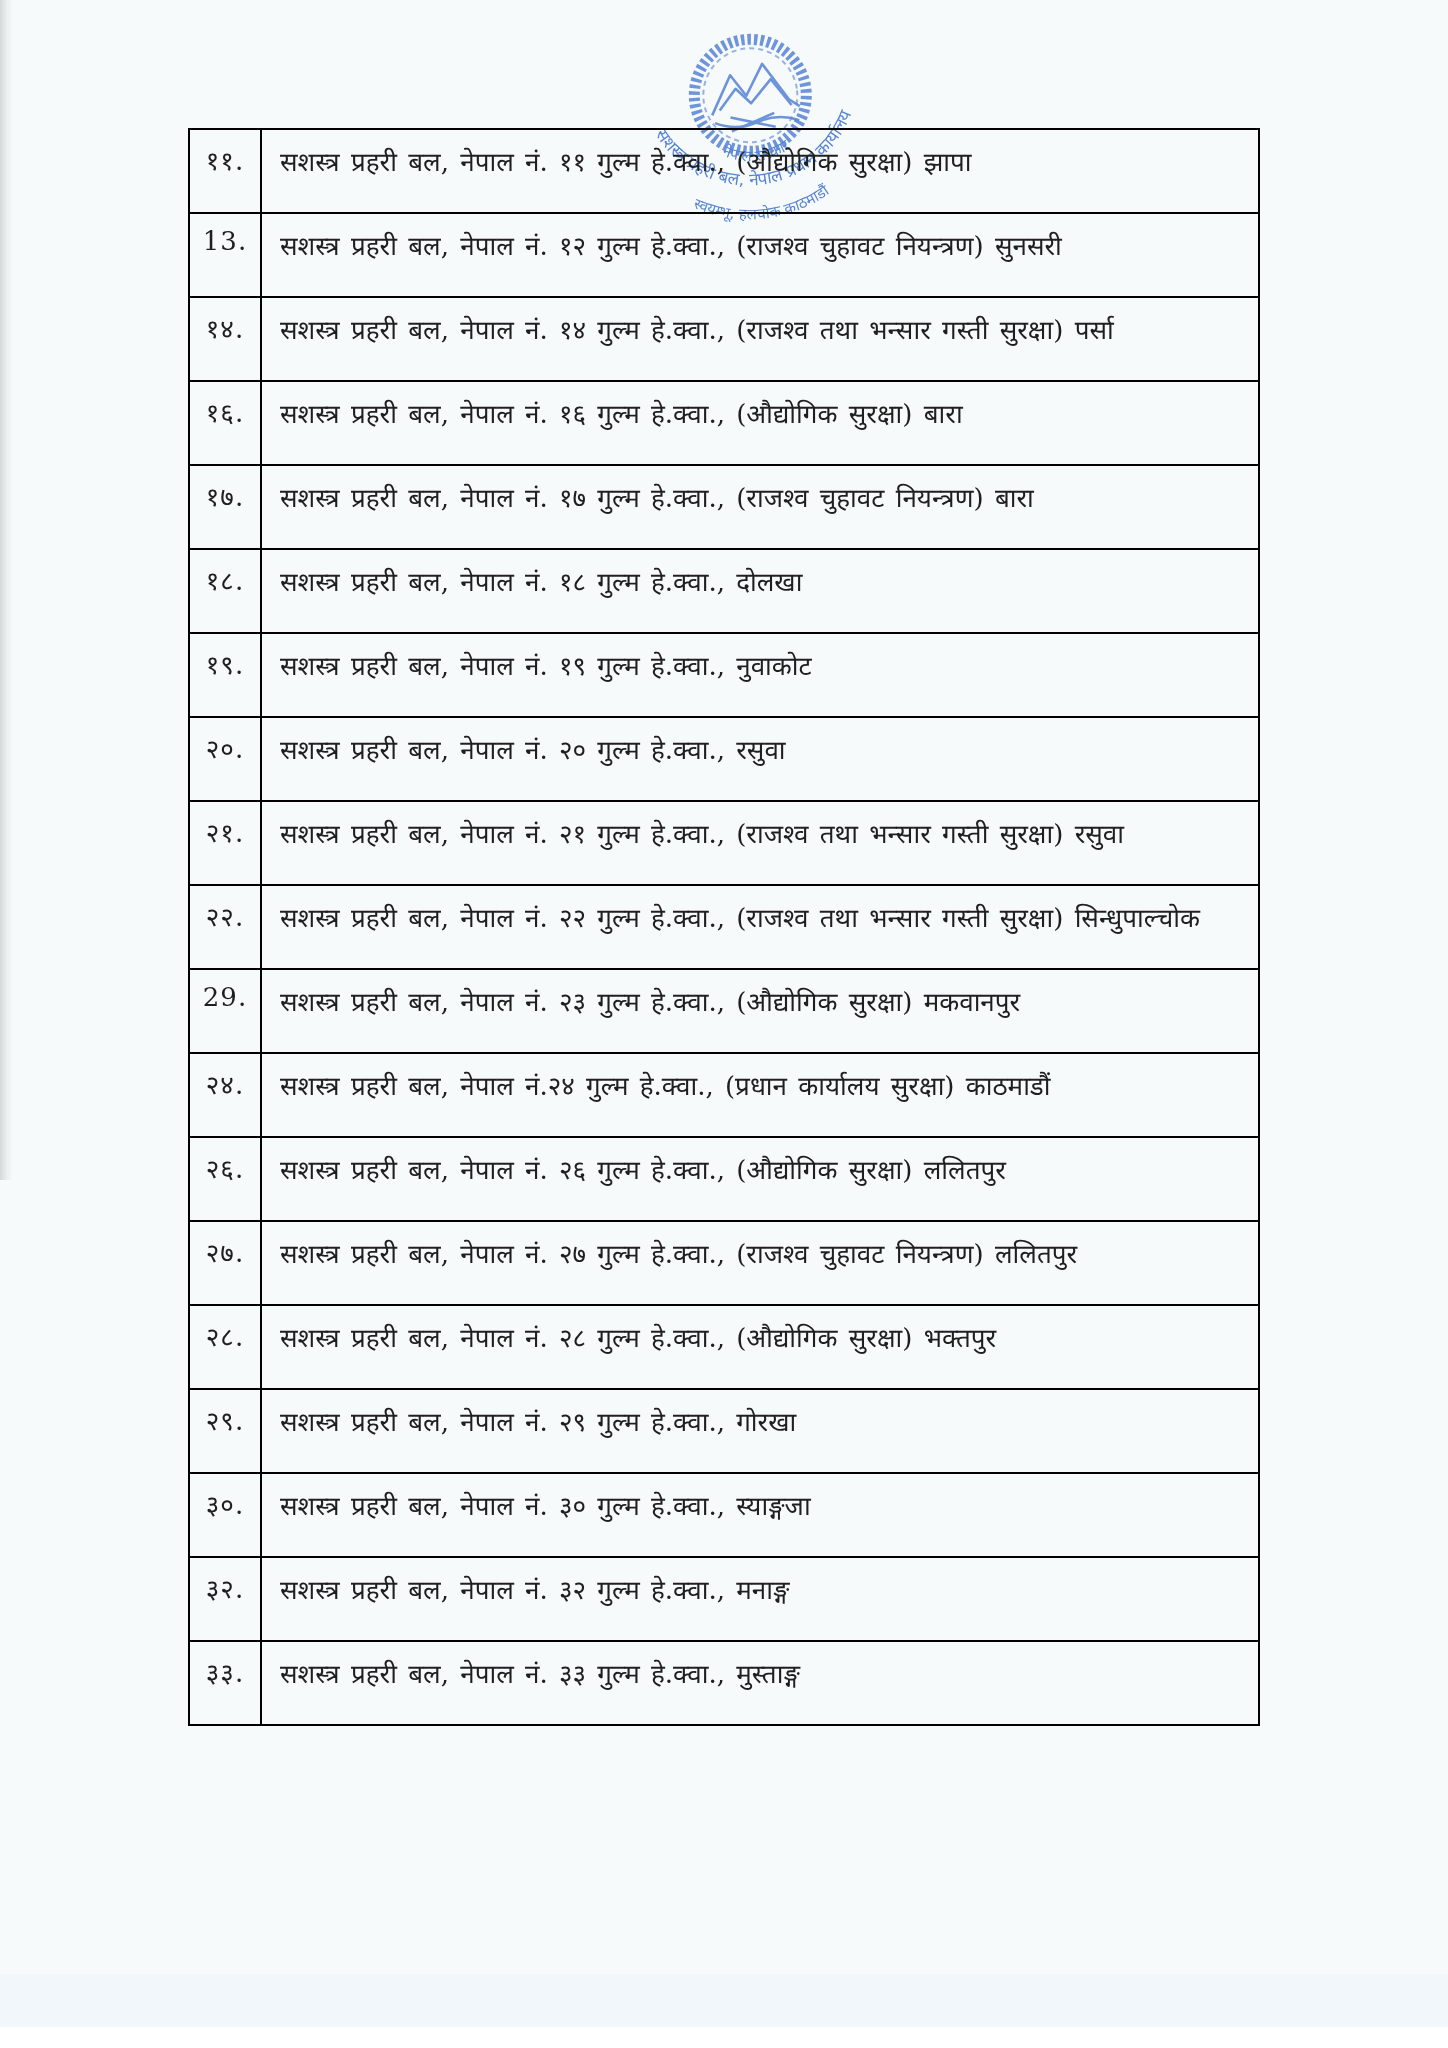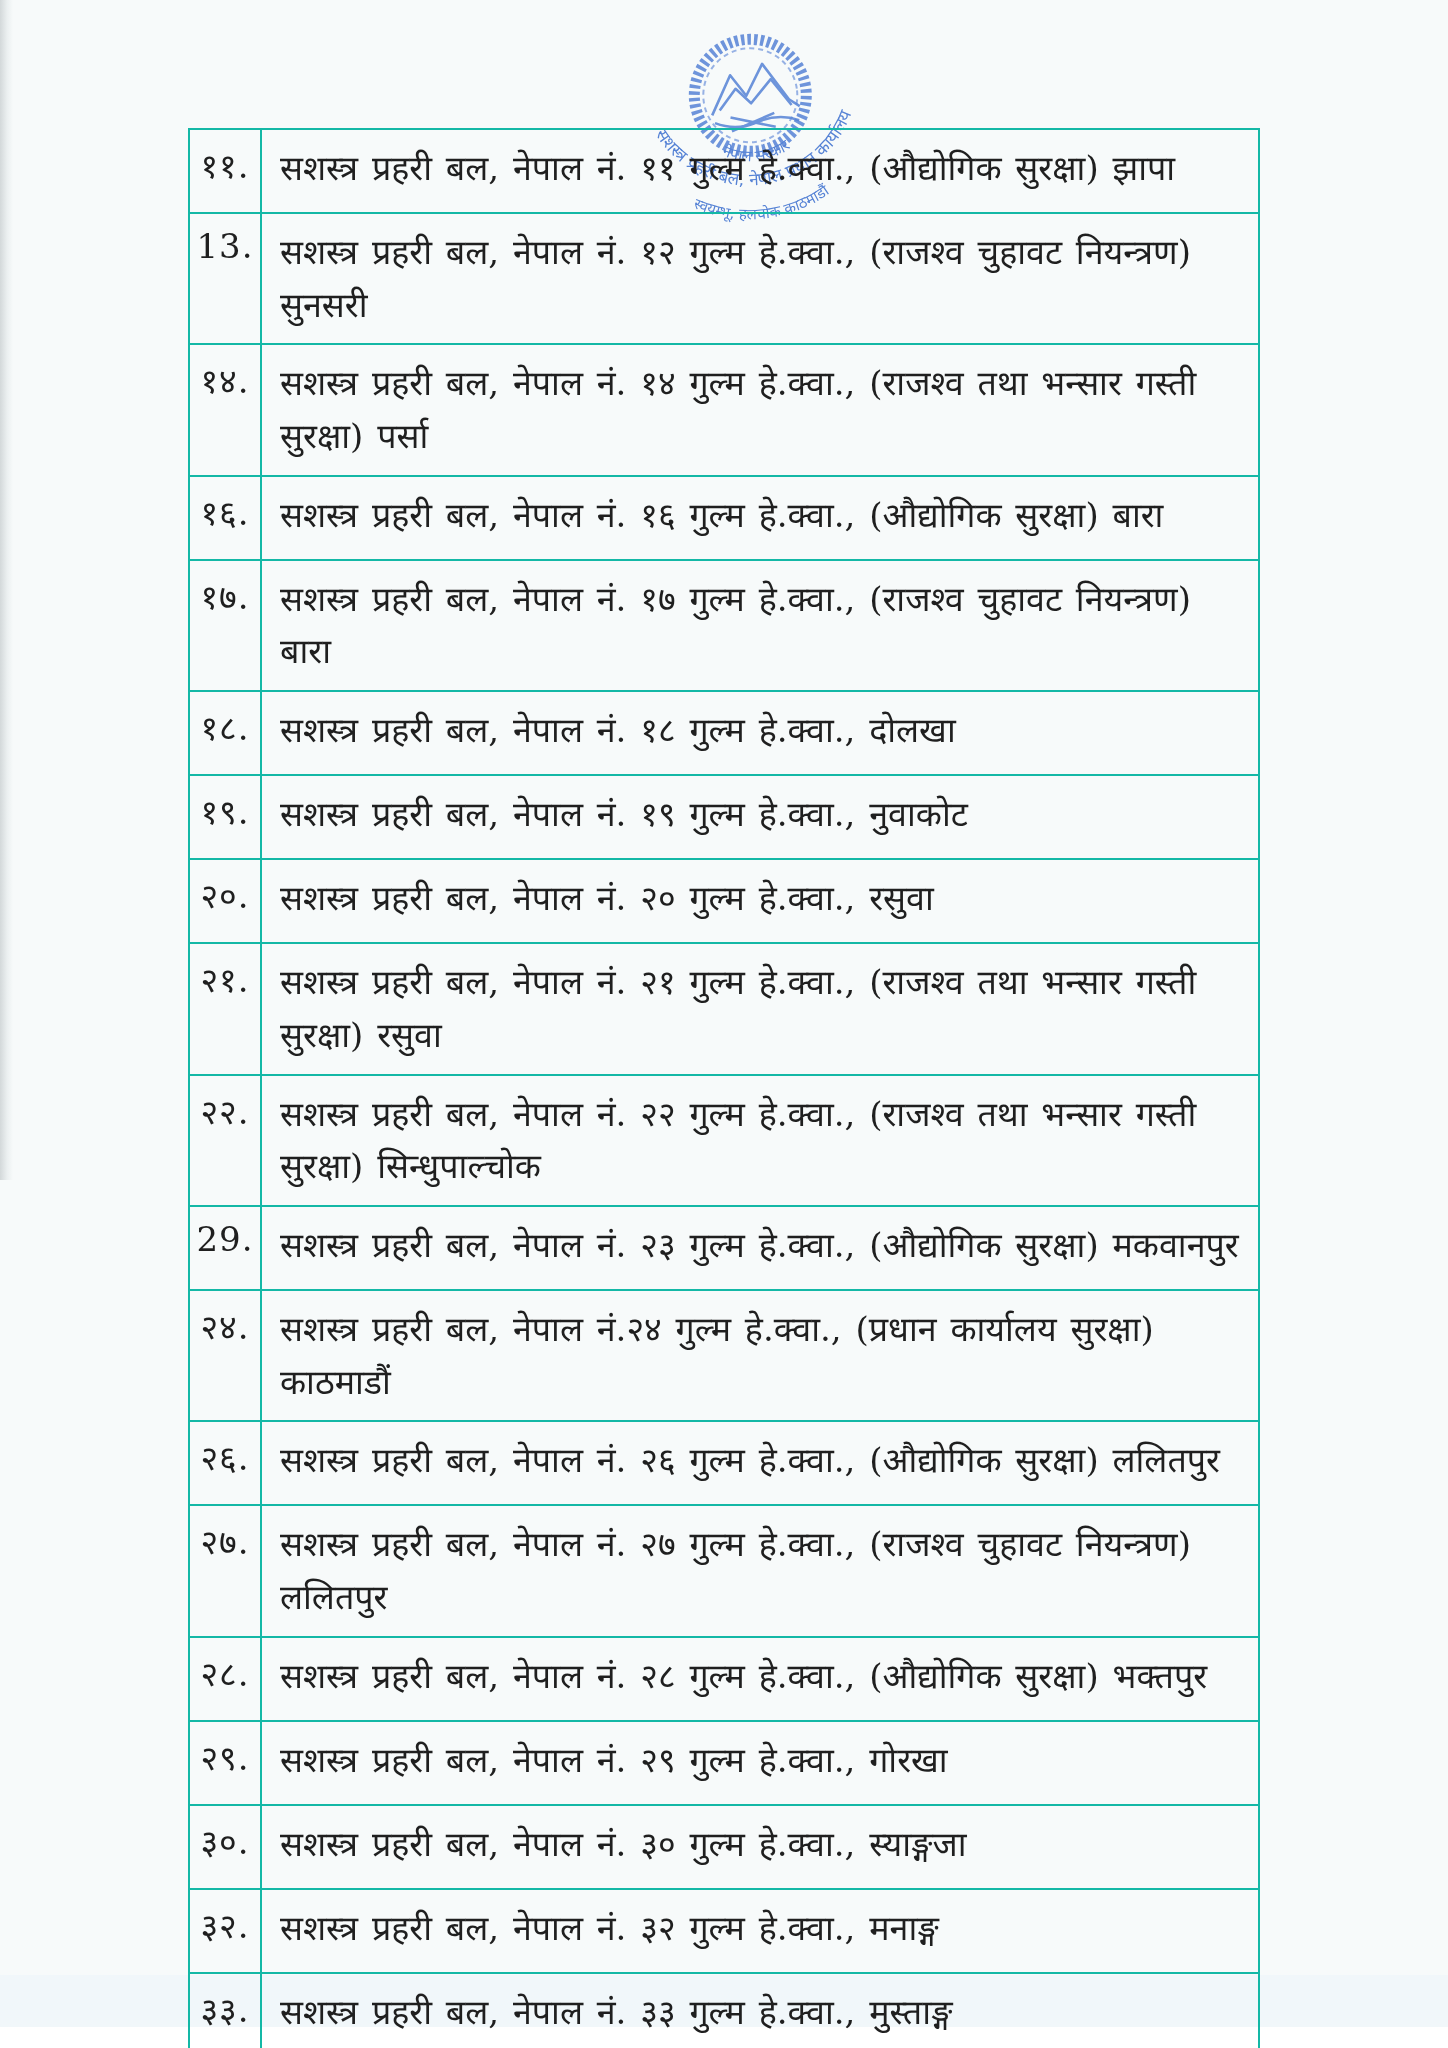--- a/index.html
+++ b/index.html
@@ -26,22 +26,22 @@
     background:#ffffff;
   }
 
   
   table.doc-table{
     position:absolute;left:188px;top:128px;width:1072px;
     border-collapse:collapse;table-layout:fixed;
     color:#1f1f1f;
   }
   table.doc-table td{
-    border:2px solid #14b8a6;
-    font-size:34px;
+    border:2px solid #000000;
+    font-size:26px;
     vertical-align:top;
   }
   td.sn{
     width:66px;text-align:center;
     padding:12px 2px 8px 2px;
     letter-spacing:1px;
   }
   td.desc{
     padding:12px 10px 12px 18px;
     line-height:1.55;

